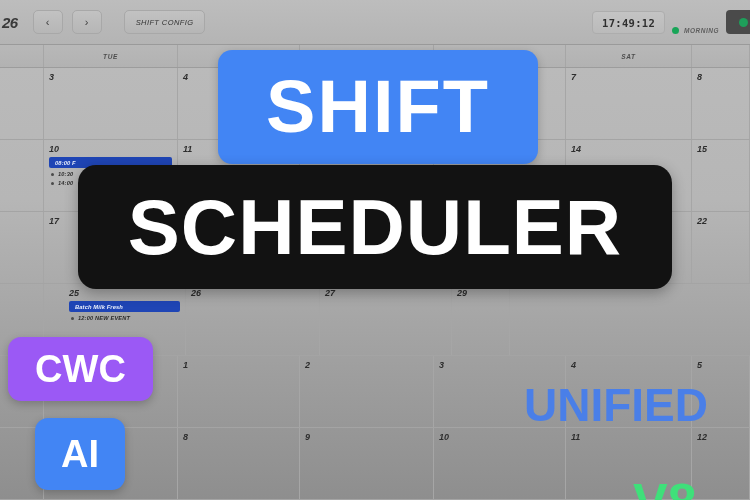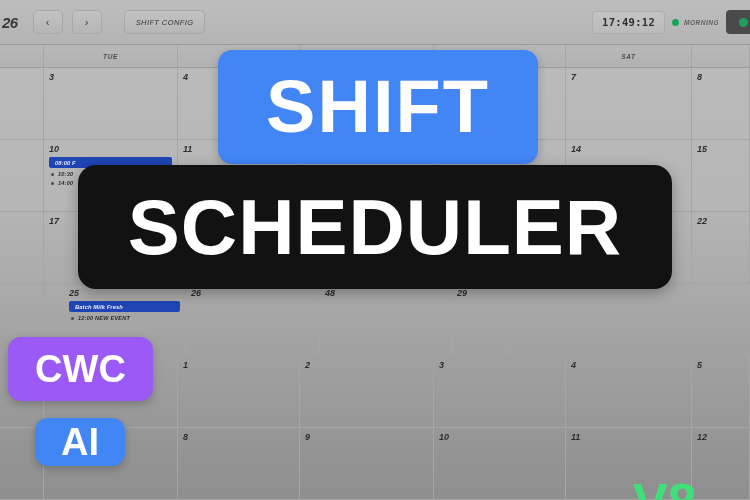--- a/index.html
+++ b/index.html
@@ -35,21 +35,21 @@
   }
   #shift-config-btn {
     margin-left:22px; height:24px; padding:0 11px;
     border:1px solid #a8a8a8; border-radius:5px;
     background:linear-gradient(180deg,#c2c2c2,#b6b6b6);
     display:flex; align-items:center; justify-content:center;
     font-size:7.5px; font-weight:normal; font-style:italic;
     letter-spacing:.4px; color:#333; cursor:pointer; white-space:nowrap;
   }
   #topbar-right {
-    margin-left:auto; display:flex; align-items:center; gap:7px; padding-right:0;
+    margin-left:auto; display:flex; align-items:flex-end; gap:7px; padding-right:0;
   }
   #clock {
     height:23px; padding:0 9px;
     border:1px solid #adadad; border-radius:4px;
     background:linear-gradient(180deg,#c4c4c4,#bababa);
     display:flex; align-items:center;
     font-family:"DejaVu Sans Mono", monospace;
     font-size:10.5px; font-weight:bold; color:#2f2f2f; letter-spacing:.3px;
   }
   #shift-status { display:flex; align-items:center; gap:5px; }
@@ -133,21 +133,21 @@
     letter-spacing:1px; line-height:1;
   }
   #badge-cwc {
     position:absolute; left:8px; top:337px; width:145px; height:64px;
     background:#9b59f5; border-radius:13px;
     display:flex; align-items:center; justify-content:center;
     box-shadow:0 3px 9px rgba(0,0,0,.22);
   }
   #badge-cwc span { font-size:38px; font-weight:bold; color:#fff; letter-spacing:0px; }
   #badge-ai {
-    position:absolute; left:35px; top:418px; width:90px; height:48px;
+    position:absolute; left:35px; top:418px; width:90px; height:72px;
     background:#4285f4; border-radius:13px;
     display:flex; align-items:center; justify-content:center;
     box-shadow:0 3px 9px rgba(0,0,0,.22);
   }
   #badge-ai span { font-size:38px; font-weight:bold; color:#fff; }
   #wm-unified {
     position:absolute; left:524px; top:382px;
     font-size:46px; font-weight:bold; color:#4a7fe8;
     letter-spacing:0px; line-height:1;
   }
@@ -289,21 +289,21 @@
           </div>
           <div class="ev-line">
             <b></b>
             <span>12:00 NEW EVENT</span>
           </div>
         </div>
         <div class="cell" style="width: 134px;">
           <div class="daynum">26</div>
         </div>
         <div class="cell" style="width: 132px;">
-          <div class="daynum">48</div>
+          <div class="daynum">27</div>
         </div>
         <div class="cell" style="width: 58px;">
           <div class="daynum">29</div>
         </div>
       </div>
       <div class="wk">
         <div class="cell" style="width: 44px;">
           <div class="daynum"></div>
         </div>
         <div class="cell" style="width: 134px;">
@@ -355,15 +355,16 @@
   </div>
   <div id="scheduler-banner">
     <span>SCHEDULER</span>
   </div>
   <div id="badge-cwc">
     <span>CWC</span>
   </div>
   <div id="badge-ai">
     <span>AI</span>
   </div>
+  <div id="wm-unified">UNIFIED</div>
   <div id="wm-v8">V8</div>
 
 </div>
 
 </body></html>

